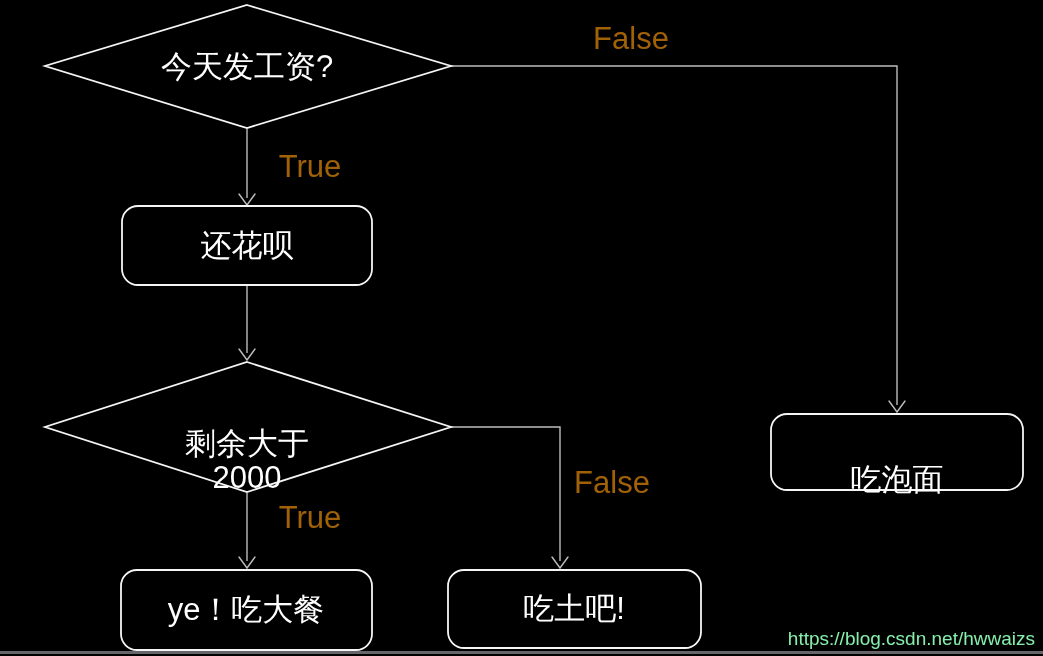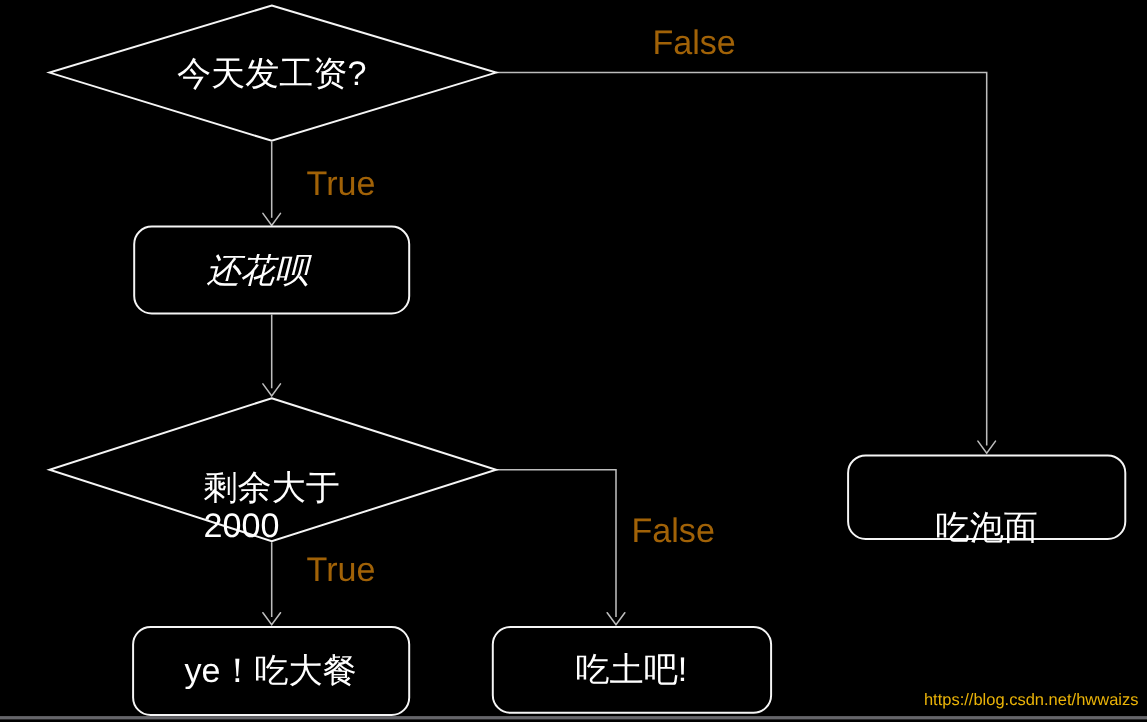--- a/index.html
+++ b/index.html
@@ -36,35 +36,35 @@
     stroke-width: 1.4;
     stroke-linecap: round;
   }
   .label {
     position: absolute;
     color: #ffffff;
     font-size: 31px;
     line-height: 1.1;
     white-space: nowrap;
     transform: translate(-50%, -50%);
-    text-align: left;
+    text-align: center;
   }
   .edge-label {
     position: absolute;
     color: #a16207;
     font-size: 31px;
     white-space: nowrap;
     transform: translate(-50%, -50%);
   }
   .watermark {
     position: absolute;
     right: 8px;
     top: 628px;
-    color: #eab308;
-    font-size: 15px;
+    color: #86efac;
+    font-size: 19px;
     white-space: nowrap;
   }
   .bottom-border {
     position: absolute;
     left: 0;
     top: 651px;
     width: 1043px;
     height: 3px;
     background: #65656a;
   }
@@ -94,21 +94,21 @@
     <polygon class="shape" points="247,5 451,66 247,128 45,66"></polygon>
     <rect class="shape" x="122" y="206" width="250" height="79" rx="16"></rect>
     <polygon class="shape" points="247,362 451,427 247,492 45,427"></polygon>
     <rect class="shape" x="121" y="570" width="251" height="80" rx="16"></rect>
     <rect class="shape" x="448" y="570" width="253" height="78" rx="16"></rect>
     <rect class="shape" x="771" y="414" width="252" height="76" rx="16"></rect>
   </svg>
 
   <div class="label" style="left:247px; top:67px;">今天发工资?</div>
 
-  <div class="label" style="left:234px; top:246px;font-style:italic;">还花呗</div>
+  <div class="label" style="left:247px; top:246px;">还花呗</div>
 
   <div class="label" style="left:247px; top:427px;margin-top:34px;">
     <div>剩余大于</div>
     <div>2000</div>
   </div>
 
   <div class="label" style="left:246px; top:610px;">ye！吃大餐</div>
 
   <div class="label" style="left:574px; top:609px;">吃土吧!</div>
 

